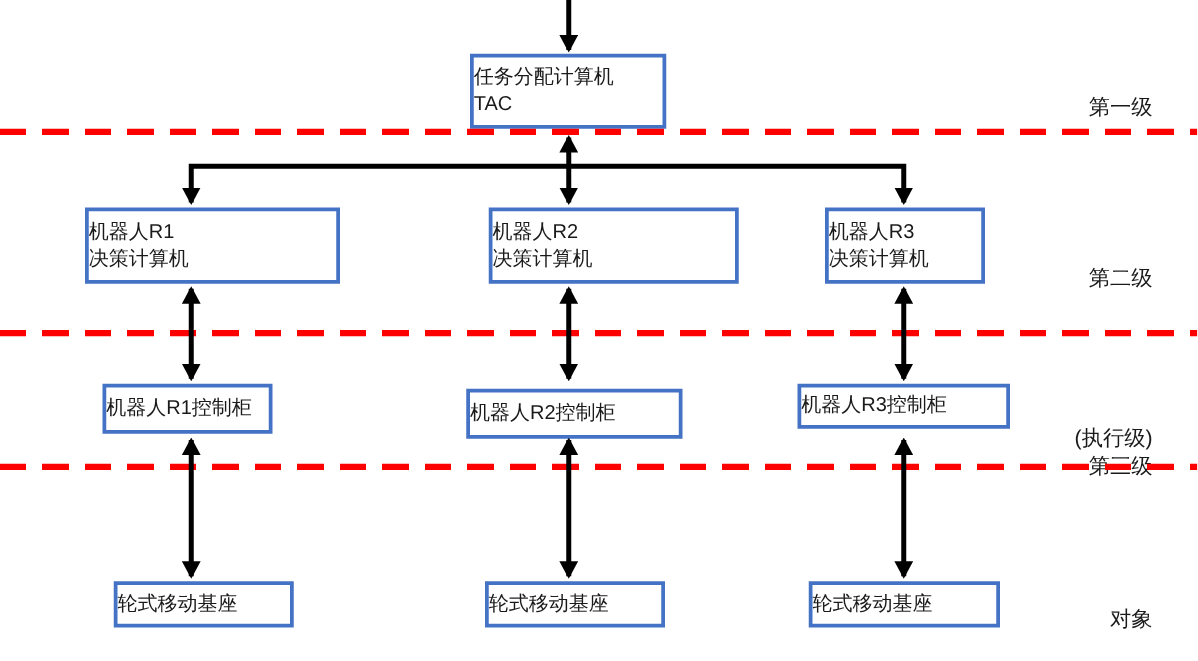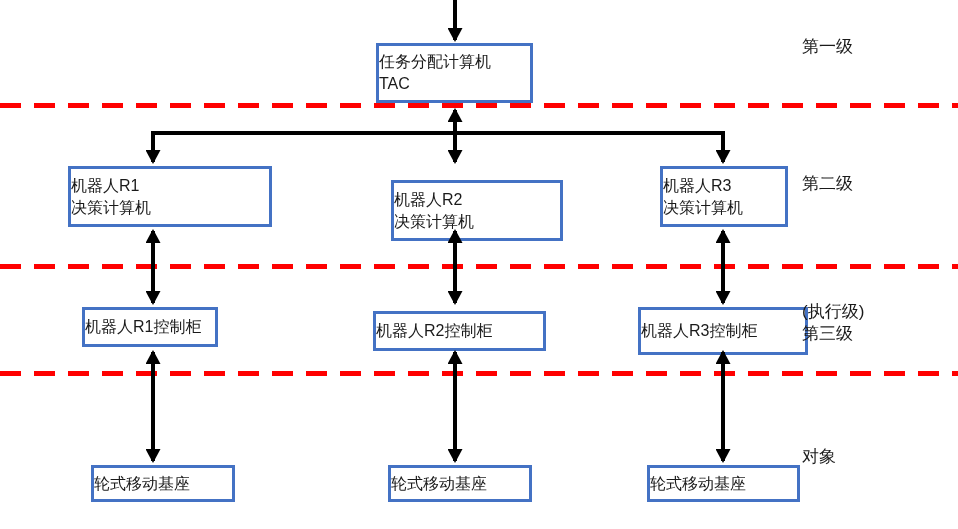--- a/index.html
+++ b/index.html
@@ -26,21 +26,21 @@
   .arrows line,.arrows path{stroke:var(--arrow);stroke-width:4;fill:none;}
   .node{
     position:absolute;z-index:2;box-sizing:border-box;
     border:3px solid var(--box-border);
     background:var(--background);
     display:flex;flex-direction:column;align-items:flex-start;justify-content:center;
     text-align:center;font-size:16px;line-height:22px;color:var(--text);
   }
   .side-label{
     position:absolute;z-index:2;width:120px;
-    text-align:left;font-size:17px;line-height:22px;color:var(--text);
+    text-align:right;font-size:17px;line-height:22px;color:var(--text);margin-top:39px;
   }
 </style>
 </head>
 <body>
 
 <div class="canvas">
 
   <div class="divider" style="top:103px"></div>
   <div class="divider" style="top:264px"></div>
   <div class="divider" style="top:371px"></div>
@@ -69,36 +69,36 @@
 
   <div class="node" style="left:376px;top:43px;width:157px;height:60px">
     <span>任务分配计算机</span>
     <span>TAC</span>
   </div>
 
   <div class="node" style="left:68px;top:166px;width:204px;height:61px">
     <span>机器人R1</span>
     <span>决策计算机</span>
   </div>
-  <div class="node" style="left:391px;top:180px;width:172px;height:61px">
+  <div class="node" style="left:391px;top:166px;width:200px;height:61px">
     <span>机器人R2</span>
     <span>决策计算机</span>
   </div>
   <div class="node" style="left:660px;top:166px;width:128px;height:61px">
     <span>机器人R3</span>
     <span>决策计算机</span>
   </div>
 
   <div class="node" style="left:82px;top:307px;width:136px;height:40px">
     <span>机器人R1控制柜</span>
   </div>
   <div class="node" style="left:373px;top:311px;width:173px;height:40px">
     <span>机器人R2控制柜</span>
   </div>
-  <div class="node" style="left:638px;top:307px;width:170px;height:48px">
+  <div class="node" style="left:638px;top:307px;width:170px;height:36px">
     <span>机器人R3控制柜</span>
   </div>
 
   <div class="node" style="left:91px;top:465px;width:144px;height:37px">
     <span>轮式移动基座</span>
   </div>
   <div class="node" style="left:388px;top:465px;width:144px;height:37px">
     <span>轮式移动基座</span>
   </div>
   <div class="node" style="left:647px;top:465px;width:153px;height:37px">

